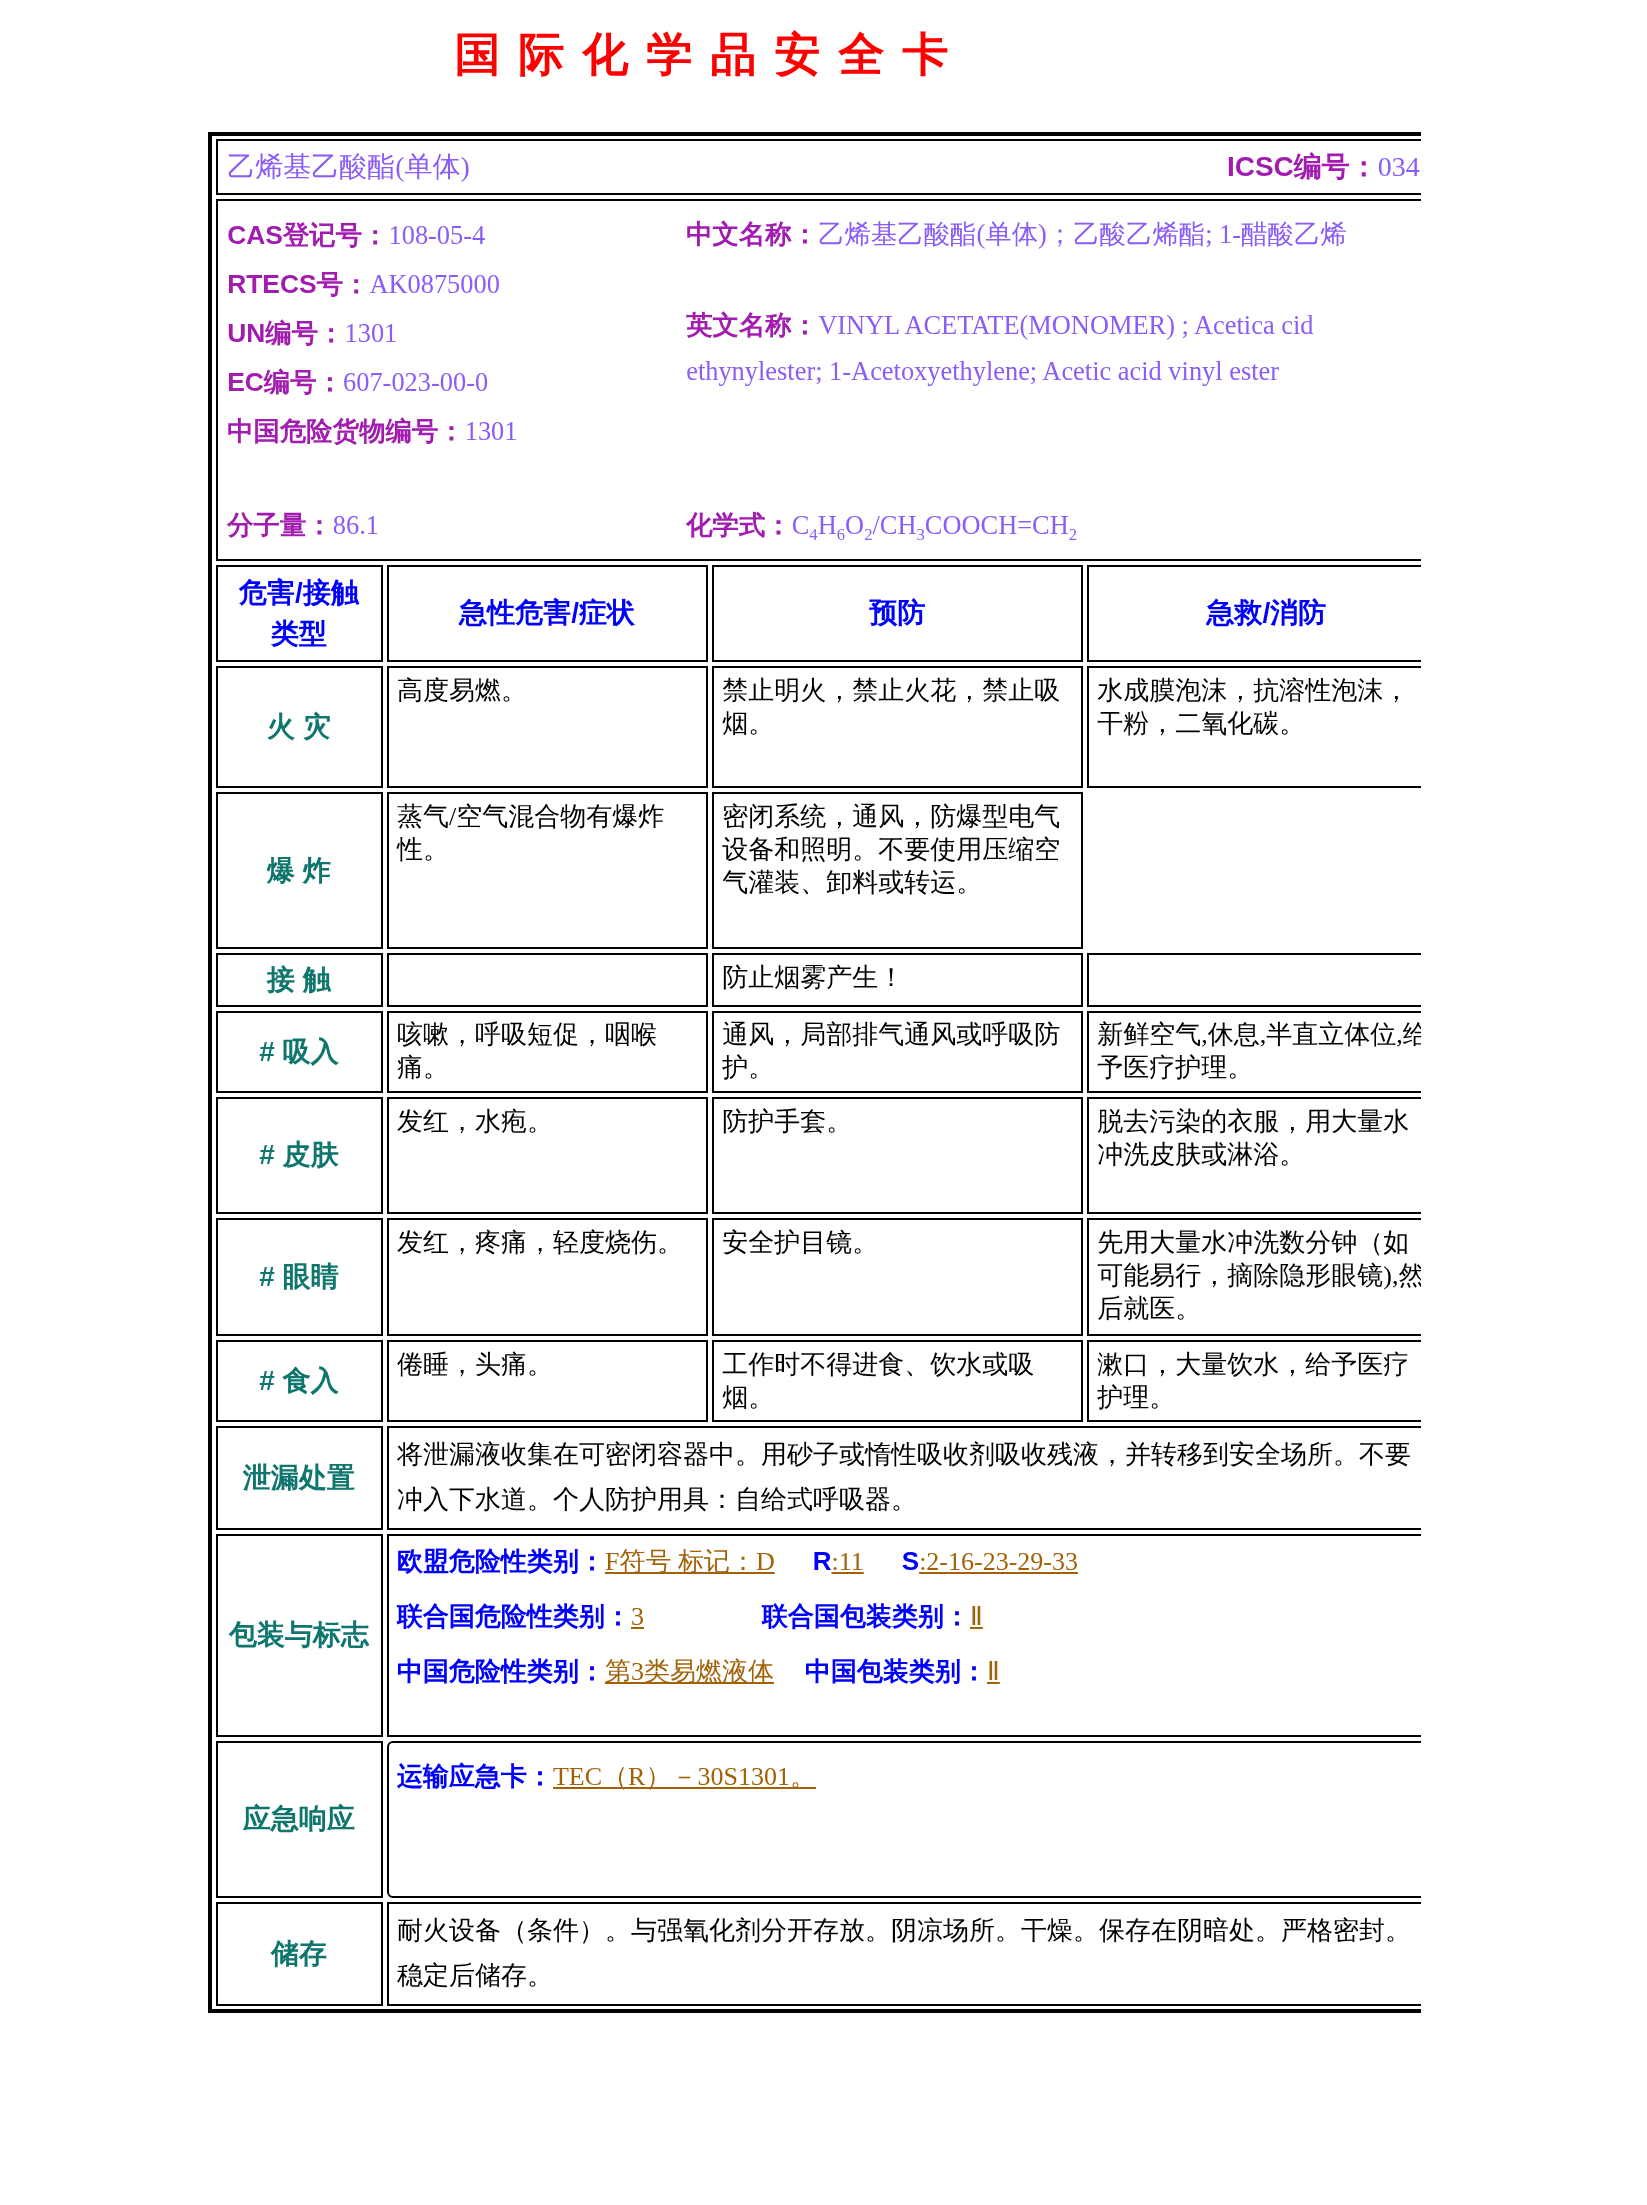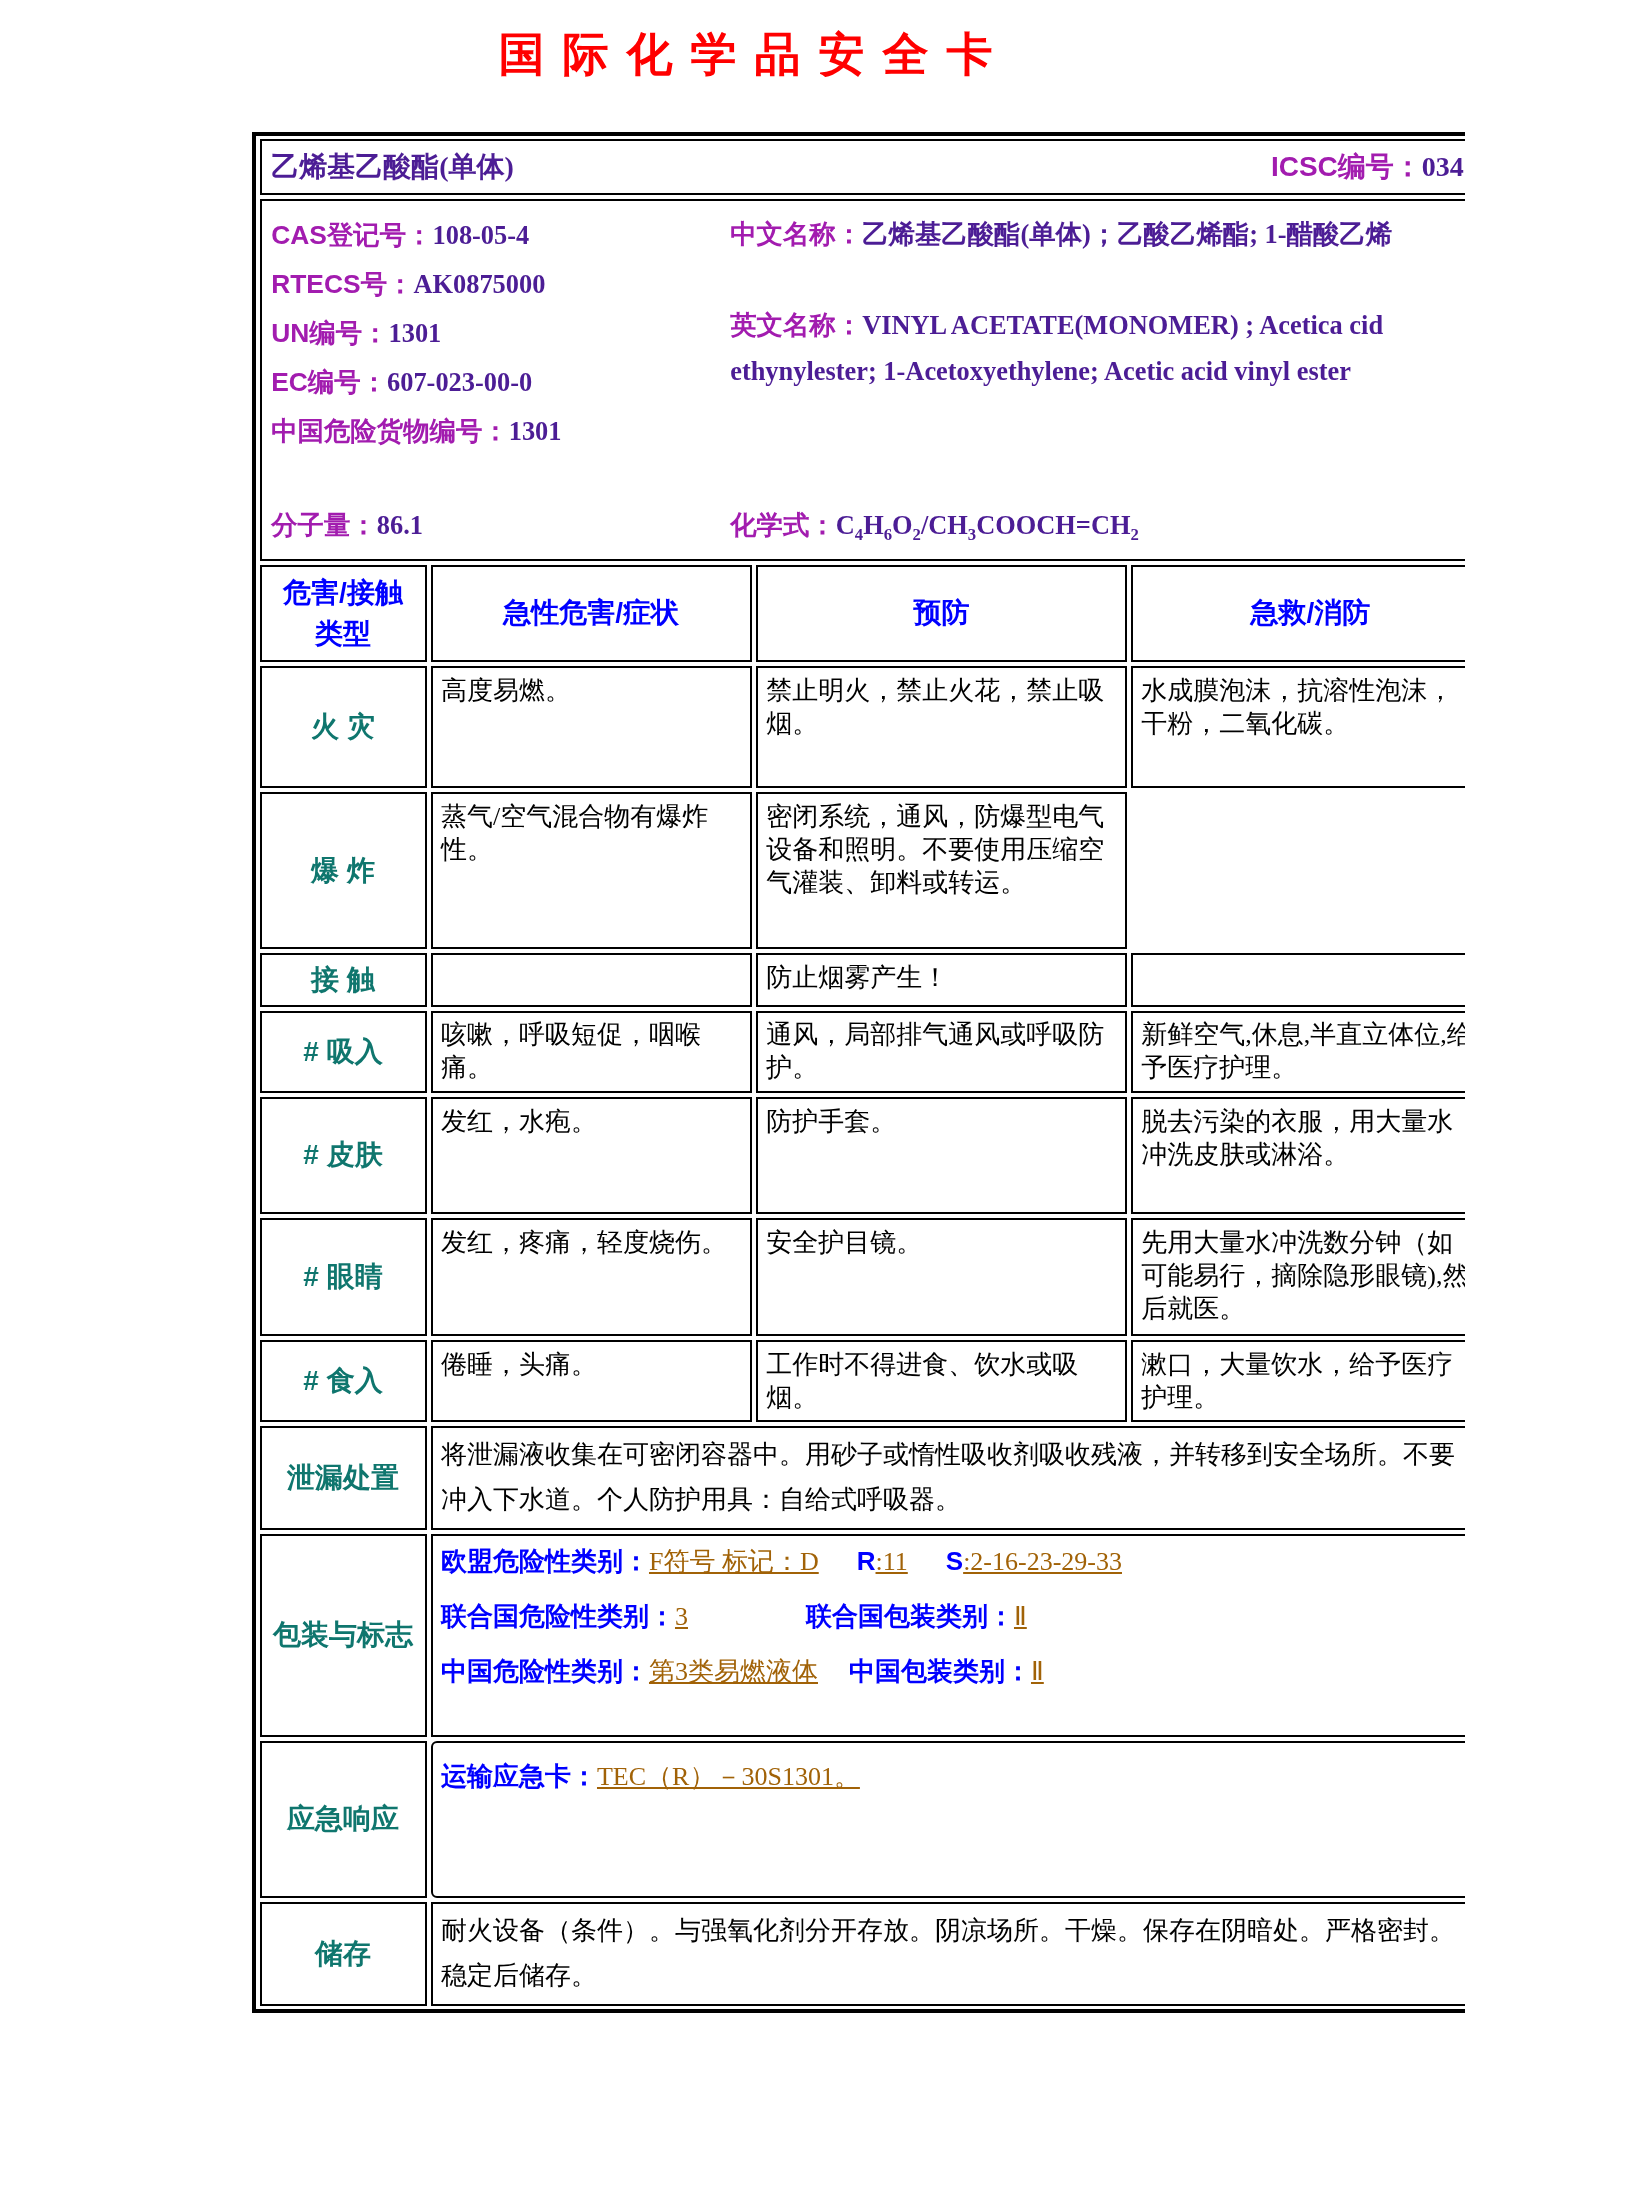--- a/index.html
+++ b/index.html
@@ -4,21 +4,20 @@
 <style>
   * { box-sizing: border-box; margin: 0; padding: 0; }
   html, body { background: #ffffff; }
   #page {
     position: relative;
     width: 1421px;
     height: 2205px;
     background: #ffffff;
     overflow: hidden;
     font-family: "Liberation Serif", serif;
-    margin-left: 44px;
   }
   .doc-title {
     margin-top: 23.6px;
     text-align: center;
     color: #ff0000;
     font-size: 46px;
     font-weight: bold;
     letter-spacing: 18px;
     font-family: "Liberation Serif", serif;
   }
@@ -36,21 +35,21 @@
   .trow { display: grid; grid-template-columns: 1fr; gap: 4.2px; }
   .trow.g4 { grid-template-columns: 167px 321px 371px 1fr; }
   .trow.g2 { grid-template-columns: 167px 1fr; }
   .cell { border: 2.1px solid #000; background: #fff; padding: 5.6px 8.3px; }
 
   .lbl {
     color: #a21caf;
     font-weight: bold;
     font-family: Liberation Sans, sans-serif;
   }
-  .val { color: #4c1d95; font-family: "Liberation Serif", serif; font-weight: bold; }
+  .val { color: #8b5cf6; font-family: "Liberation Serif", serif; }
 
   
   .rowA .cell {
     min-height: 56px;
     display: flex;
     align-items: center;
     justify-content: space-between;
     font-size: 28px;
     padding: 4.2px 9.7px;
   }

